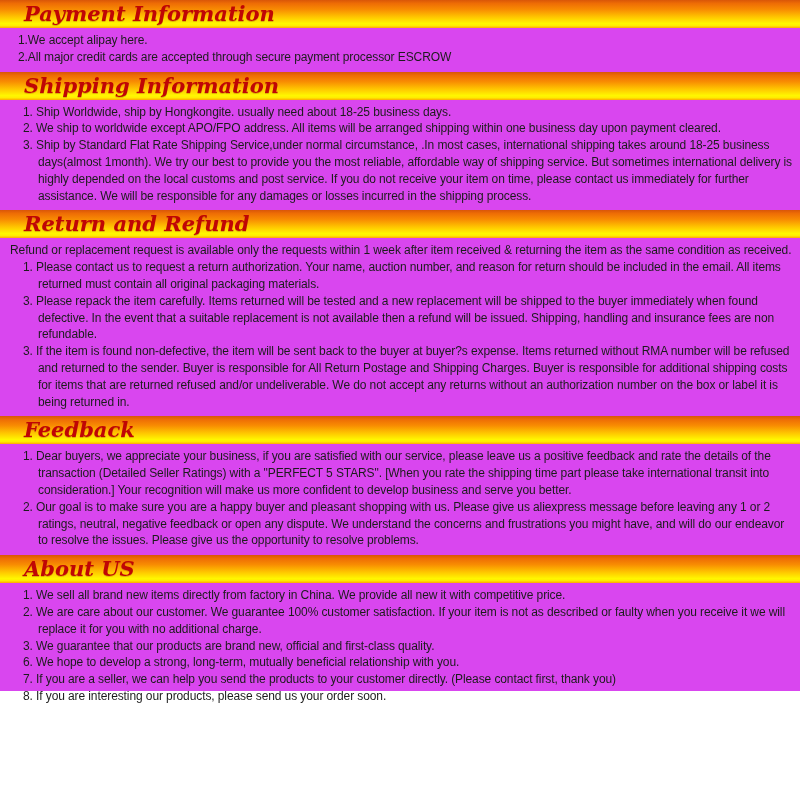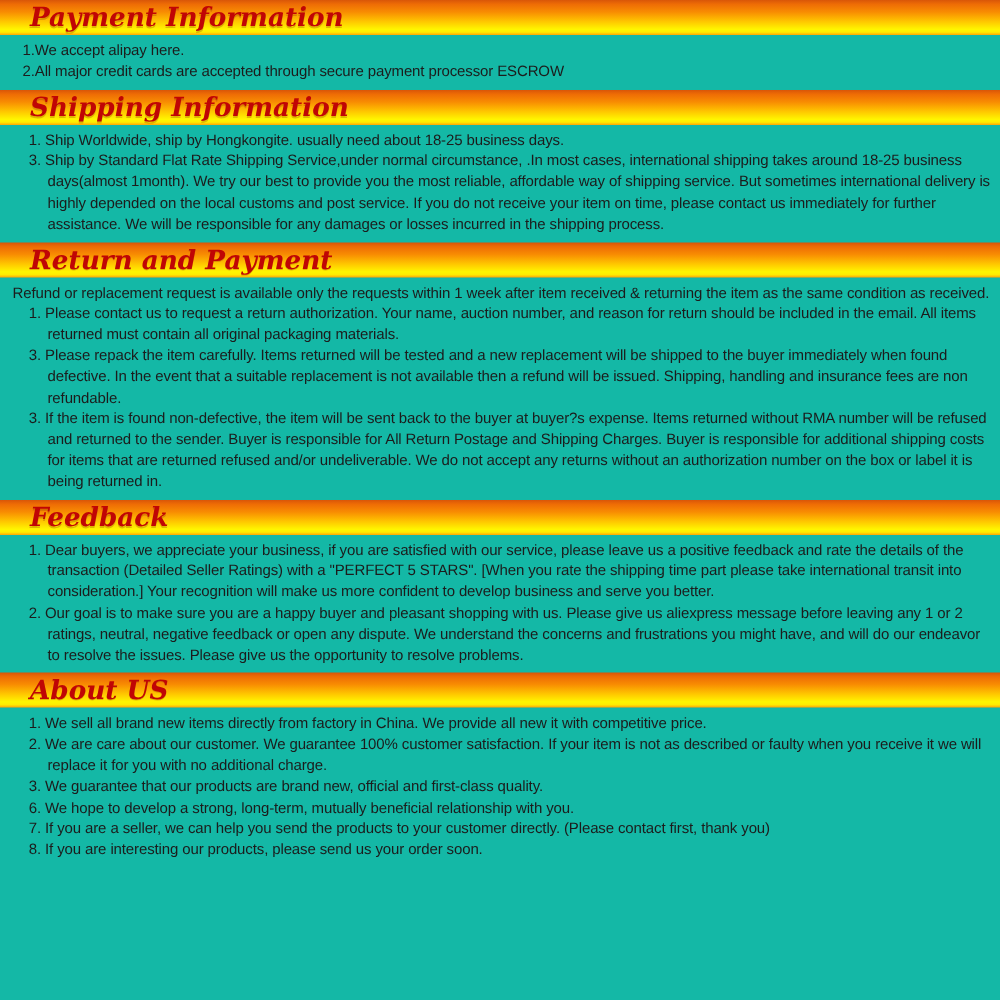--- a/index.html
+++ b/index.html
@@ -3,22 +3,22 @@
 <meta charset="utf-8">
 <style>
   html, body { margin: 0; padding: 0; }
   body {
     width: 800px; height: 800px;
     overflow: hidden;
     background: #ffffff;
     font-family: "Liberation Sans", sans-serif;
   }
   .page {
-    width: 800px; height: 800px;
-    background: #14b8a6;
+    width: 800px; height: 691px;
+    background: #d946ef;
   }
   .section-header {
     height: 28px;
     background: linear-gradient(180deg,
       #d95608 0%, #ee6c05 12%, #f88c02 34%,
       #ffc800 62%, #fff600 84%, #ffec00 92%, #ffa404 100%);
     display: flex;
     align-items: center;
     padding-left: 24px;
     box-sizing: border-box;
@@ -70,26 +70,27 @@
         <div class="item">1.We accept alipay here.</div>
         <div class="item">2.All major credit cards are accepted through secure payment processor ESCROW</div>
       </div>
     </section>
     <section class="policy-section style-numbered">
       <div class="section-header">
         <h2 class="section-title">Shipping Information</h2>
       </div>
       <div class="section-body">
         <div class="item">1. Ship Worldwide, ship by Hongkongite. usually need about 18-25 business days.</div>
+        <div class="item">2. We ship to worldwide except APO/FPO address. All items will be arranged shipping within one business day upon payment cleared.</div>
         <div class="item">3. Ship by Standard Flat Rate Shipping Service,under normal circumstance, .In most cases, international shipping takes around 18-25 business days(almost 1month). We try our best to provide you the most reliable, affordable way of shipping service. But sometimes international delivery is highly depended on the local customs and post service. If you do not receive your item on time, please contact us immediately for further assistance. We will be responsible for any damages or losses incurred in the shipping process.</div>
       </div>
     </section>
     <section class="policy-section style-numbered">
       <div class="section-header">
-        <h2 class="section-title">Return and Payment</h2>
+        <h2 class="section-title">Return and Refund</h2>
       </div>
       <div class="section-body">
         <p class="intro">Refund or replacement request is available only the requests within 1 week after item received &amp; returning the item as the same condition as received.</p>
         <div class="item">1. Please contact us to request a return authorization. Your name, auction number, and reason for return should be included in the email. All items returned must contain all original packaging materials.</div>
         <div class="item">3. Please repack the item carefully. Items returned will be tested and a new replacement will be shipped to the buyer immediately when found defective. In the event that a suitable replacement is not available then a refund will be issued. Shipping, handling and insurance fees are non refundable.</div>
         <div class="item">3. If the item is found non-defective, the item will be sent back to the buyer at buyer?s expense. Items returned without RMA number will be refused and returned to the sender. Buyer is responsible for All Return Postage and Shipping Charges. Buyer is responsible for additional shipping costs for items that are returned refused and/or undeliverable. We do not accept any returns without an authorization number on the box or label it is being returned in.</div>
       </div>
     </section>
     <section class="policy-section style-numbered">
       <div class="section-header">

